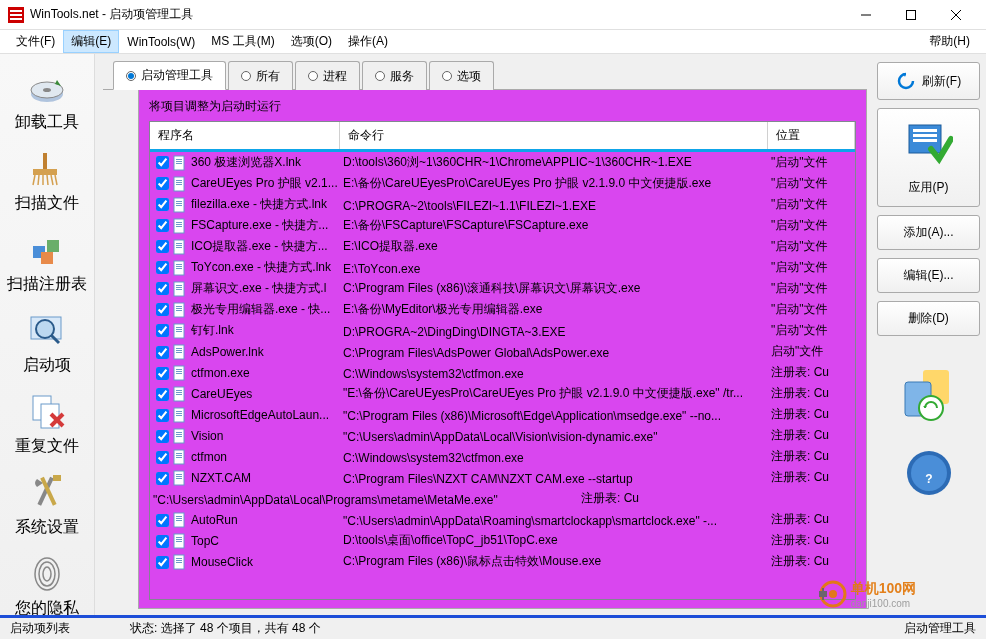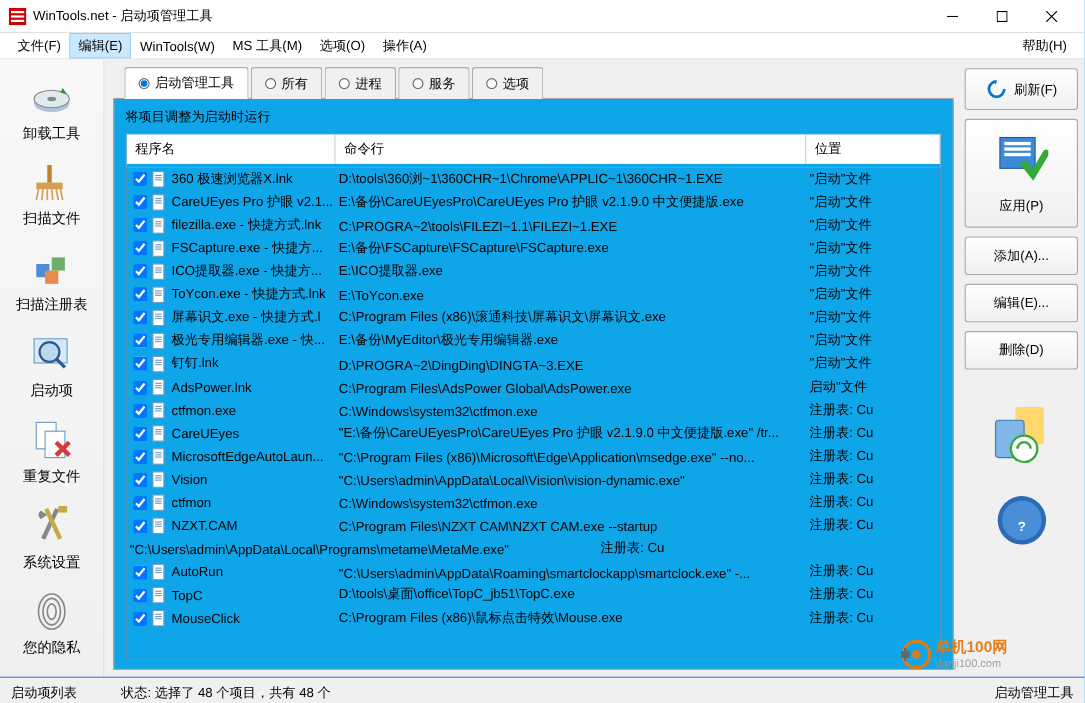--- a/index.html
+++ b/index.html
@@ -14,30 +14,30 @@
 .menubar { height: 24px; background: #fff; display: flex; align-items: center; padding: 0 8px; border-bottom: 1px solid #e0e0e0; }
 .menuitem { padding: 3px 8px; cursor: pointer; }
 .menuitem.active { background: #cce8ff; border: 1px solid #99d1ff; padding: 2px 7px; }
 .help { margin-left: auto; }
 
 .mainarea { display: flex; height: calc(100% - 30px - 24px - 24px); }
 
 .sidebar { width: 95px; background: linear-gradient(to bottom, #f8f8f8, #f0f0f0); padding-top: 8px; border-right: 1px solid #ddd; overflow-y: auto; }
 .sideitem { display: flex; flex-direction: column; align-items: center; padding: 6px 4px 10px; cursor: pointer; gap: 4px; }
 .sideitem .icn { width: 40px; height: 40px; display: flex; align-items: center; justify-content: center; }
-.sideitem .lbl { font-size: 13px; }
+.sideitem .lbl { font-size: 16px; }
 
 .content { flex: 1; display: flex; flex-direction: column; padding: 6px 4px 6px 8px; background: #f0f0f0; }
 .tabstrip { display: flex; gap: 2px; border-bottom: 1px solid #aaa; padding-left: 10px; }
 .tab { padding: 5px 12px; border: 1px solid #aaa; border-bottom: none; border-radius: 3px 3px 0 0; background: #f0f0f0; display: flex; align-items: center; gap: 5px; cursor: pointer; position: relative; top: 1px; }
 .tab.active { background: #fff; border-bottom: 1px solid #fff; }
 .radio { width: 10px; height: 10px; border: 1px solid #666; border-radius: 50%; background: #fff; position: relative; }
 .tab.active .radio::after { content: ''; position: absolute; top: 1px; left: 1px; width: 6px; height: 6px; border-radius: 50%; background: #0078d7; }
 
-.tabcontent { flex: 1; background: #0ea5e9; border: 1px solid #aaa; border-top: none; padding: 8px 10px; display: flex; flex-direction: column; overflow: hidden; }
+.tabcontent { flex: 1; background: #d946ef; border: 1px solid #aaa; border-top: none; padding: 8px 10px; display: flex; flex-direction: column; overflow: hidden; margin-left: 35px; }
 .subtitle { margin-bottom: 6px; }
 .listwrap { flex: 1; border: 1px solid #828790; overflow: hidden; display: flex; flex-direction: column; }
 .listhead { display: flex; background: #fff; border-bottom: 3px solid #0ea5e9; flex-shrink: 0; align-items: center; }
 .listhead .col { padding: 5px 8px; border-right: 1px solid #d0d0d0; font-weight: normal; }
 .listhead .c1 { width: 190px; }
 .listhead .c2 { width: 428px; }
 .listhead .c3 { flex: 1; }
 .listbody { flex: 1; overflow-y: scroll; }
 .row { display: flex; padding: 2px 0; align-items: flex-end; white-space: nowrap; }
 .cell { overflow: hidden; text-overflow: ellipsis; padding: 0 3px; }
@@ -46,25 +46,25 @@
 .cell.c3 { flex: 1; }
 .chk { width: 13px; height: 13px; flex-shrink: 0; }
 .rowico { width: 16px; height: 16px; flex-shrink: 0; display: inline-flex; }
 
 .rightbar { width: 115px; padding: 8px 6px; background: #f0f0f0; }
 .rbtn { display: flex; align-items: center; justify-content: center; gap: 6px; padding: 8px 4px; margin-bottom: 8px; background: linear-gradient(to bottom, #fff, #f0f0f0); border: 1px solid #aaa; border-radius: 3px; cursor: pointer; }
 .rbtn.bigicon { flex-direction: column; padding: 10px 4px; gap: 12px; }
 .rbtn.bigicon .rico { width: 48px; height: 48px; }
 .rico { width: 20px; height: 20px; }
 
-.statusbar { height: 24px; background: #f0f0f0; border-top: 1px solid #1d4ed8; display: flex; align-items: flex-end; padding: 0 10px; gap: 40px; }
+.statusbar { height: 24px; background: #f0f0f0; border-top: 3px solid #1d4ed8; display: flex; align-items: center; padding: 0 10px; gap: 60px; }
 .statusbar .sect { white-space: nowrap; }
 .statusbar .sect.right { margin-left: auto; }
 
-.watermark { position: absolute; right: 70px; bottom: 30px; opacity: 0.95; pointer-events: none; display: flex; align-items: flex-end; gap: 4px; }
+.watermark { position: absolute; right: 70px; bottom: 30px; opacity: 0.95; pointer-events: none; display: flex; align-items: flex-start; gap: 4px; }
 .watermark .t1 { color: #e37b10; font-size: 14px; font-weight: bold; }
 .watermark .t2 { color: #999; font-size: 10px; }
 </style>
 </head>
 <body>
 
 <div class="titlebar">
   <span class="icon">
     <svg viewBox="0 0 16 16">
         <rect width="16" height="16" fill="#c00"></rect>

